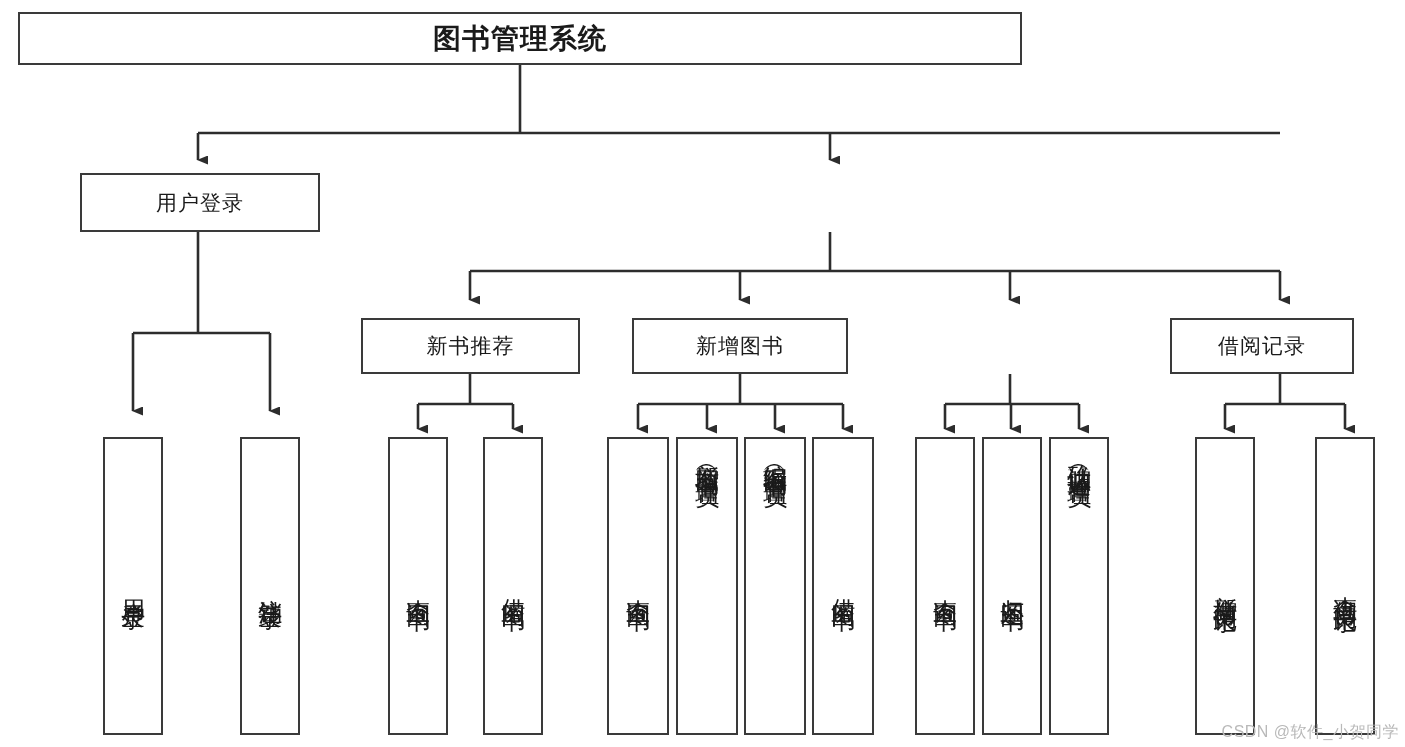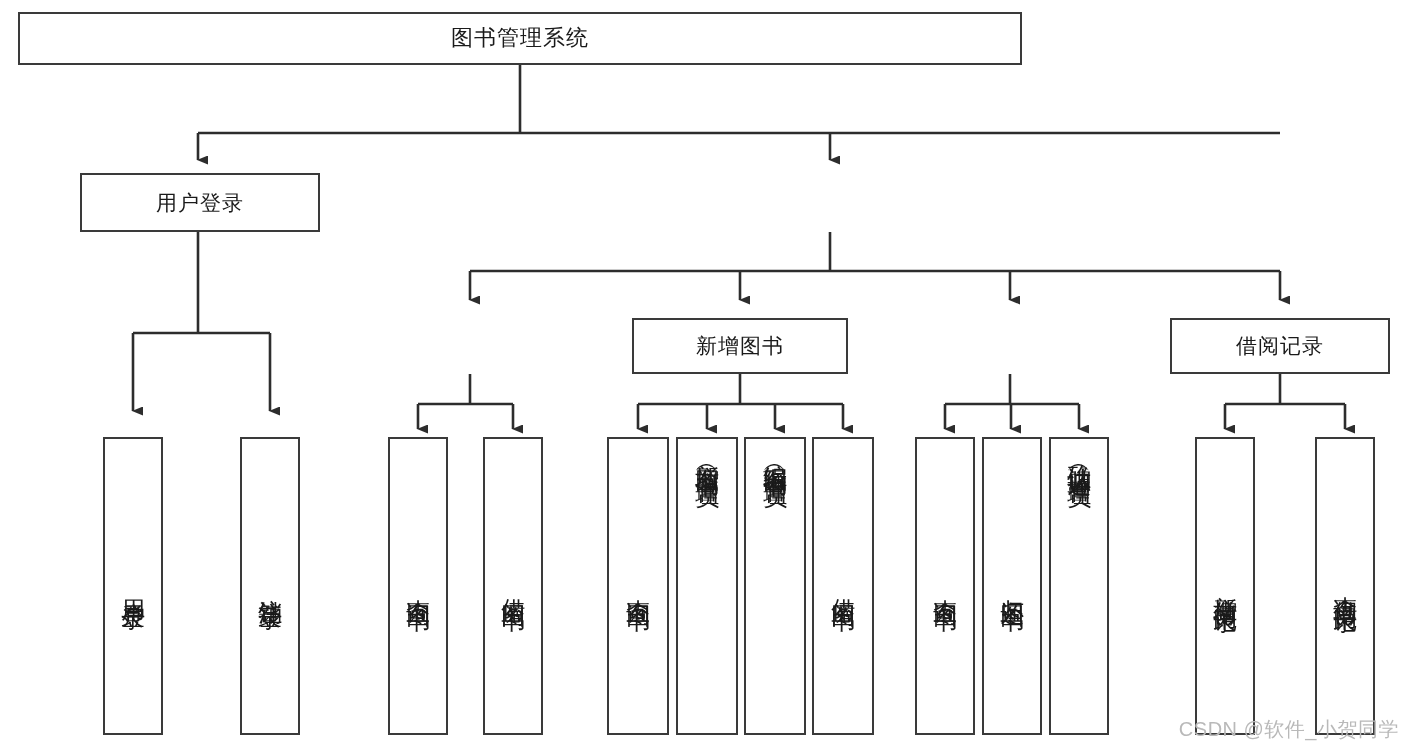--- a/index.html
+++ b/index.html
@@ -22,42 +22,42 @@
     align-items:center;
     justify-content:center;
     color:#1a1a1a;
   }
   .node-h .label{
     font-size:21px;
     letter-spacing:1px;
     line-height:1.2;
     white-space:nowrap;
   }
-  .node.root .label{font-size:22px;}
+  .node.root .label{font-size:28px;font-weight:bold;}
   .node-v{
     align-items:flex-start;
     justify-content:center;
     padding-top:6px;
   }
   .node-v .label{
     writing-mode:vertical-rl;
     text-orientation:upright;
     font-size:24px;
     line-height:1.18;
     letter-spacing:3px;
     white-space:nowrap;
     display:block;
   }
   .node-v.centered{align-items:center;padding-top:0;}
 
   .watermark{
     position:absolute;
     right:6px;
     bottom:4px;
-    font-size:20px;
+    font-size:16px;
     color:#b9b9b9;
     letter-spacing:0.5px;
     white-space:nowrap;
     pointer-events:none;
   }
 </style>
 </head>
 <body>
 
 <div id="canvas">
@@ -114,24 +114,27 @@
   </svg>
 
   <div class="node node-h root" style="left:18px;top:12px;width:1004px;height:53px;">
     <span class="label">图书管理系统</span>
   </div>
 
   <div class="node node-h" style="left:80px;top:173px;width:240px;height:59px;">
     <span class="label">用户登录</span>
   </div>
 
+  <div class="node node-h" style="left:361px;top:318px;width:219px;height:56px;">
+    <span class="label">新书推荐</span>
+  </div>
   <div class="node node-h" style="left:632px;top:318px;width:216px;height:56px;">
     <span class="label">新增图书</span>
   </div>
-  <div class="node node-h" style="left:1170px;top:318px;width:220px;height:56px;">
+  <div class="node node-h" style="left:1170px;top:318px;width:184px;height:56px;">
     <span class="label">借阅记录</span>
   </div>
 
   <div class="node node-v centered" style="left:103px;top:437px;width:60px;height:298px;">
     <span class="label">用户登录</span>
   </div>
   <div class="node node-v centered" style="left:240px;top:437px;width:60px;height:298px;">
     <span class="label">注销登录</span>
   </div>
 

